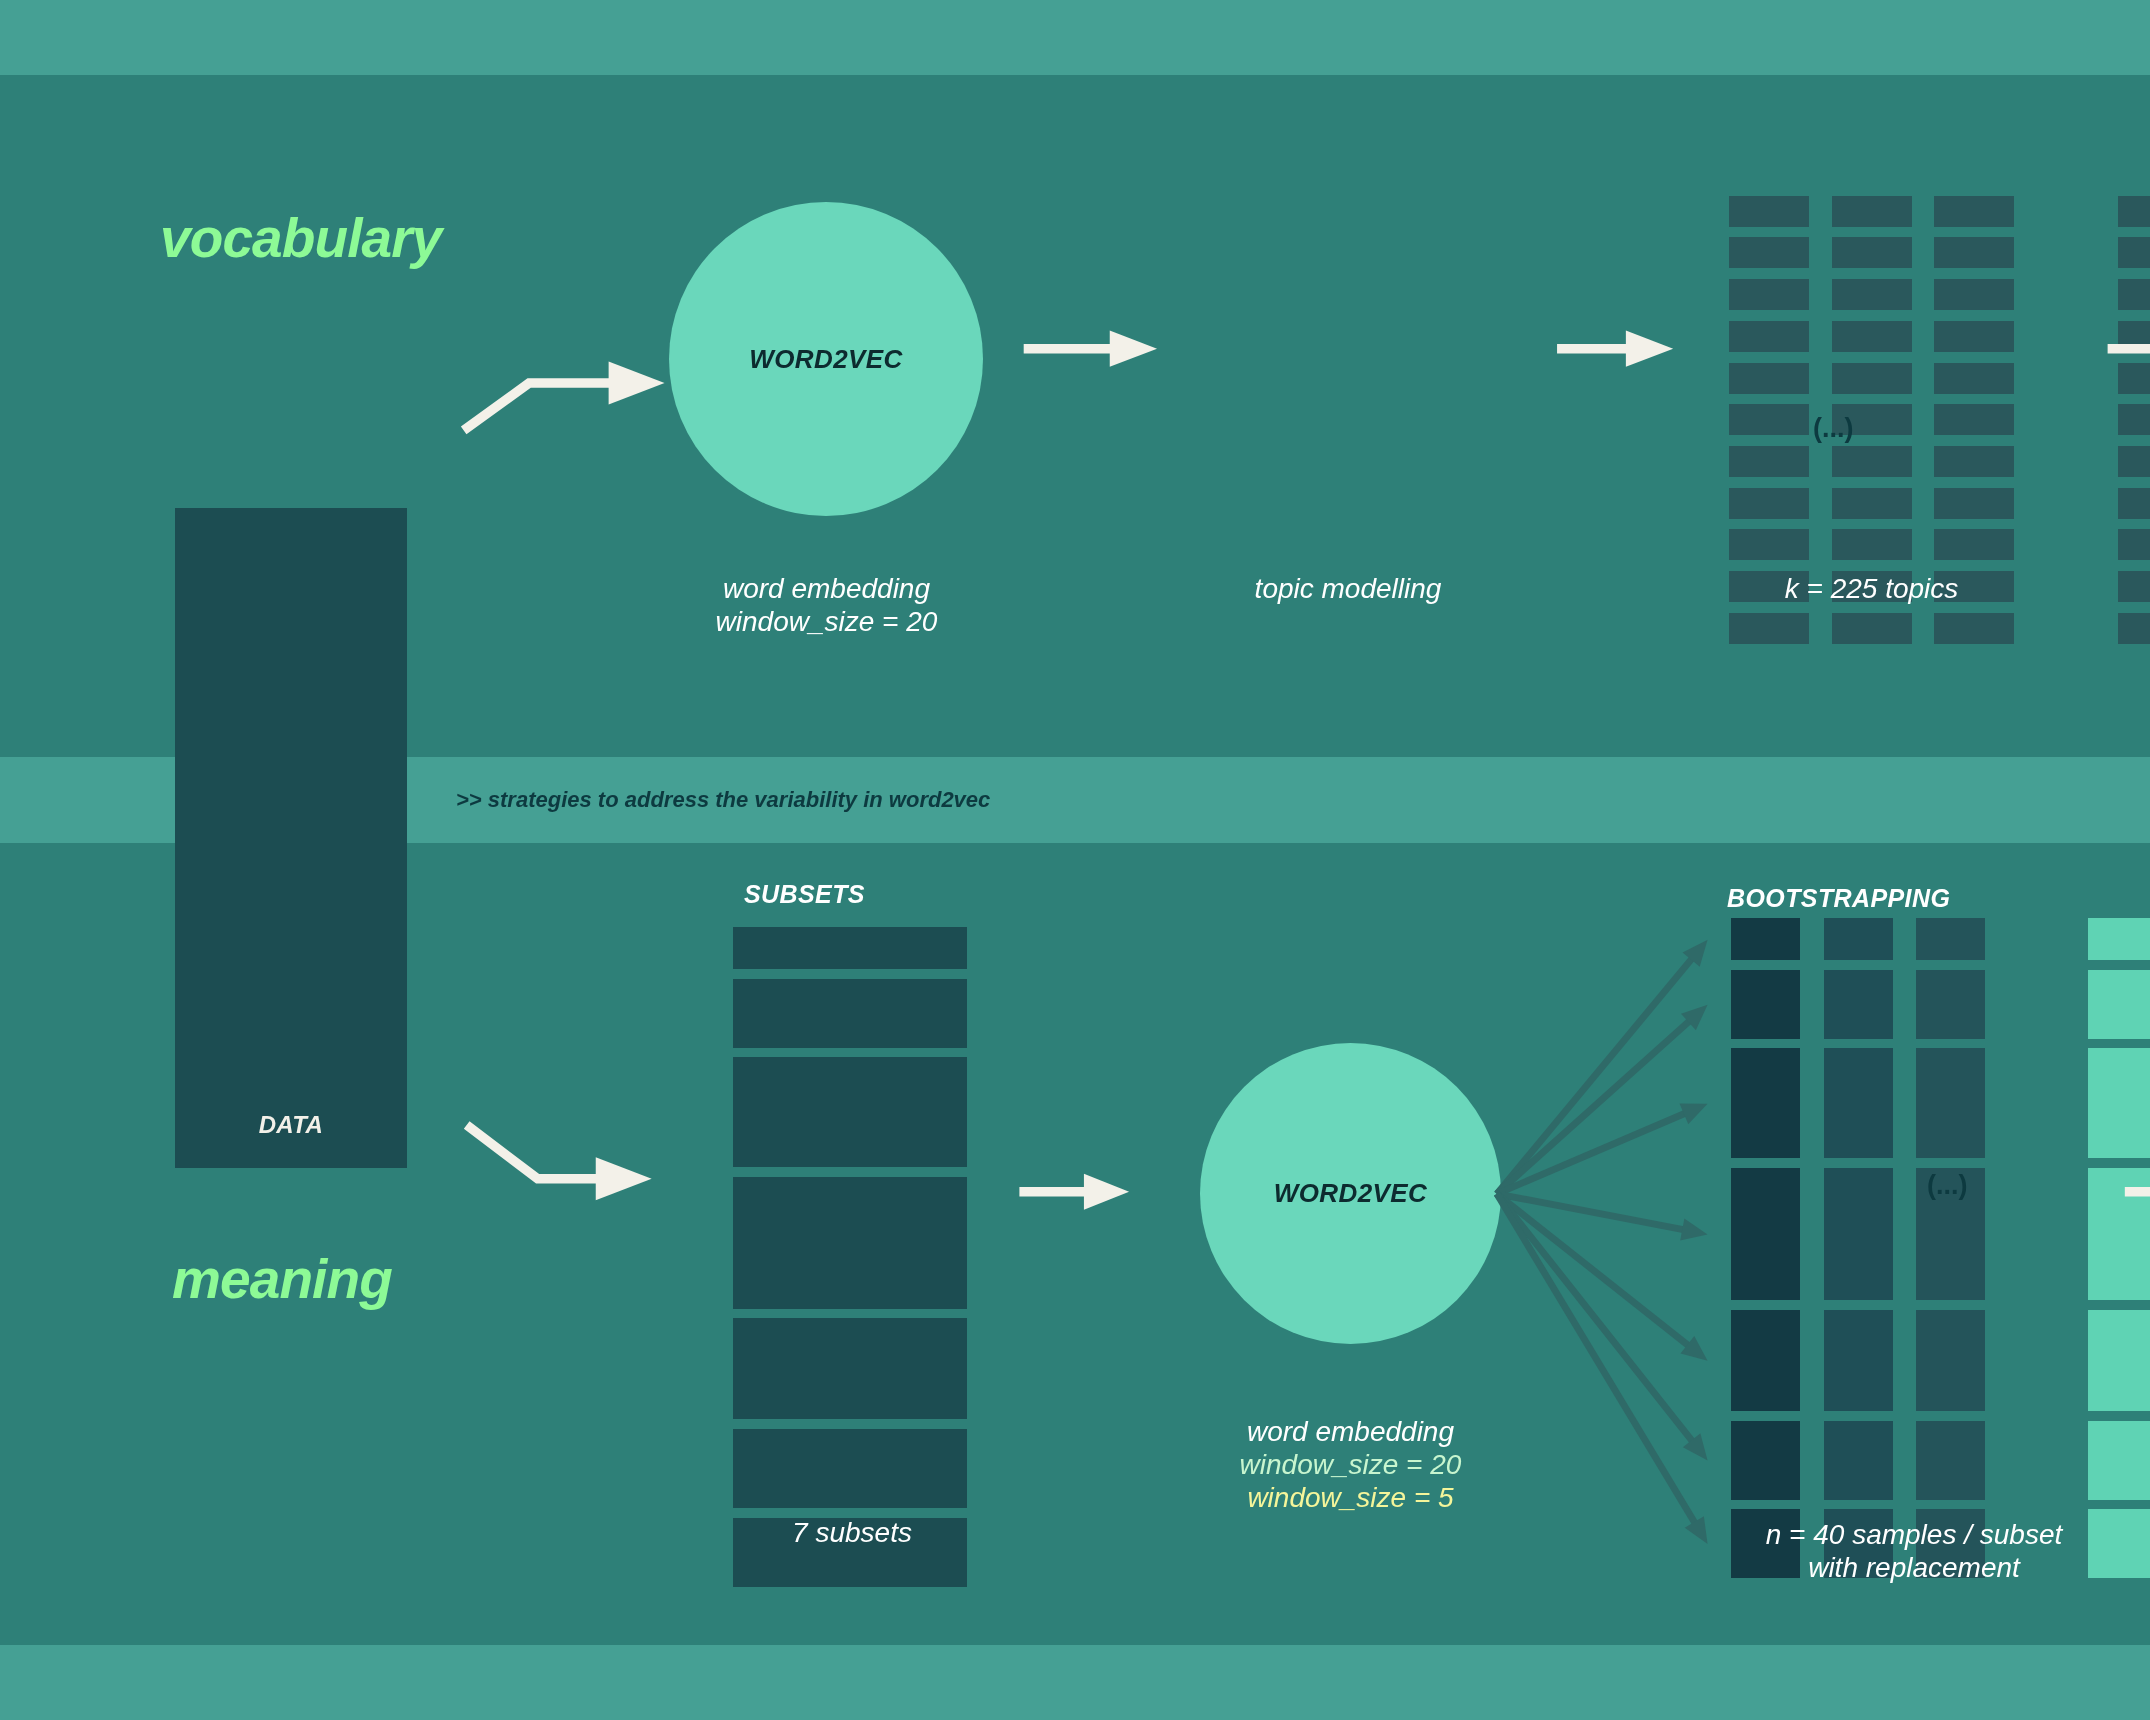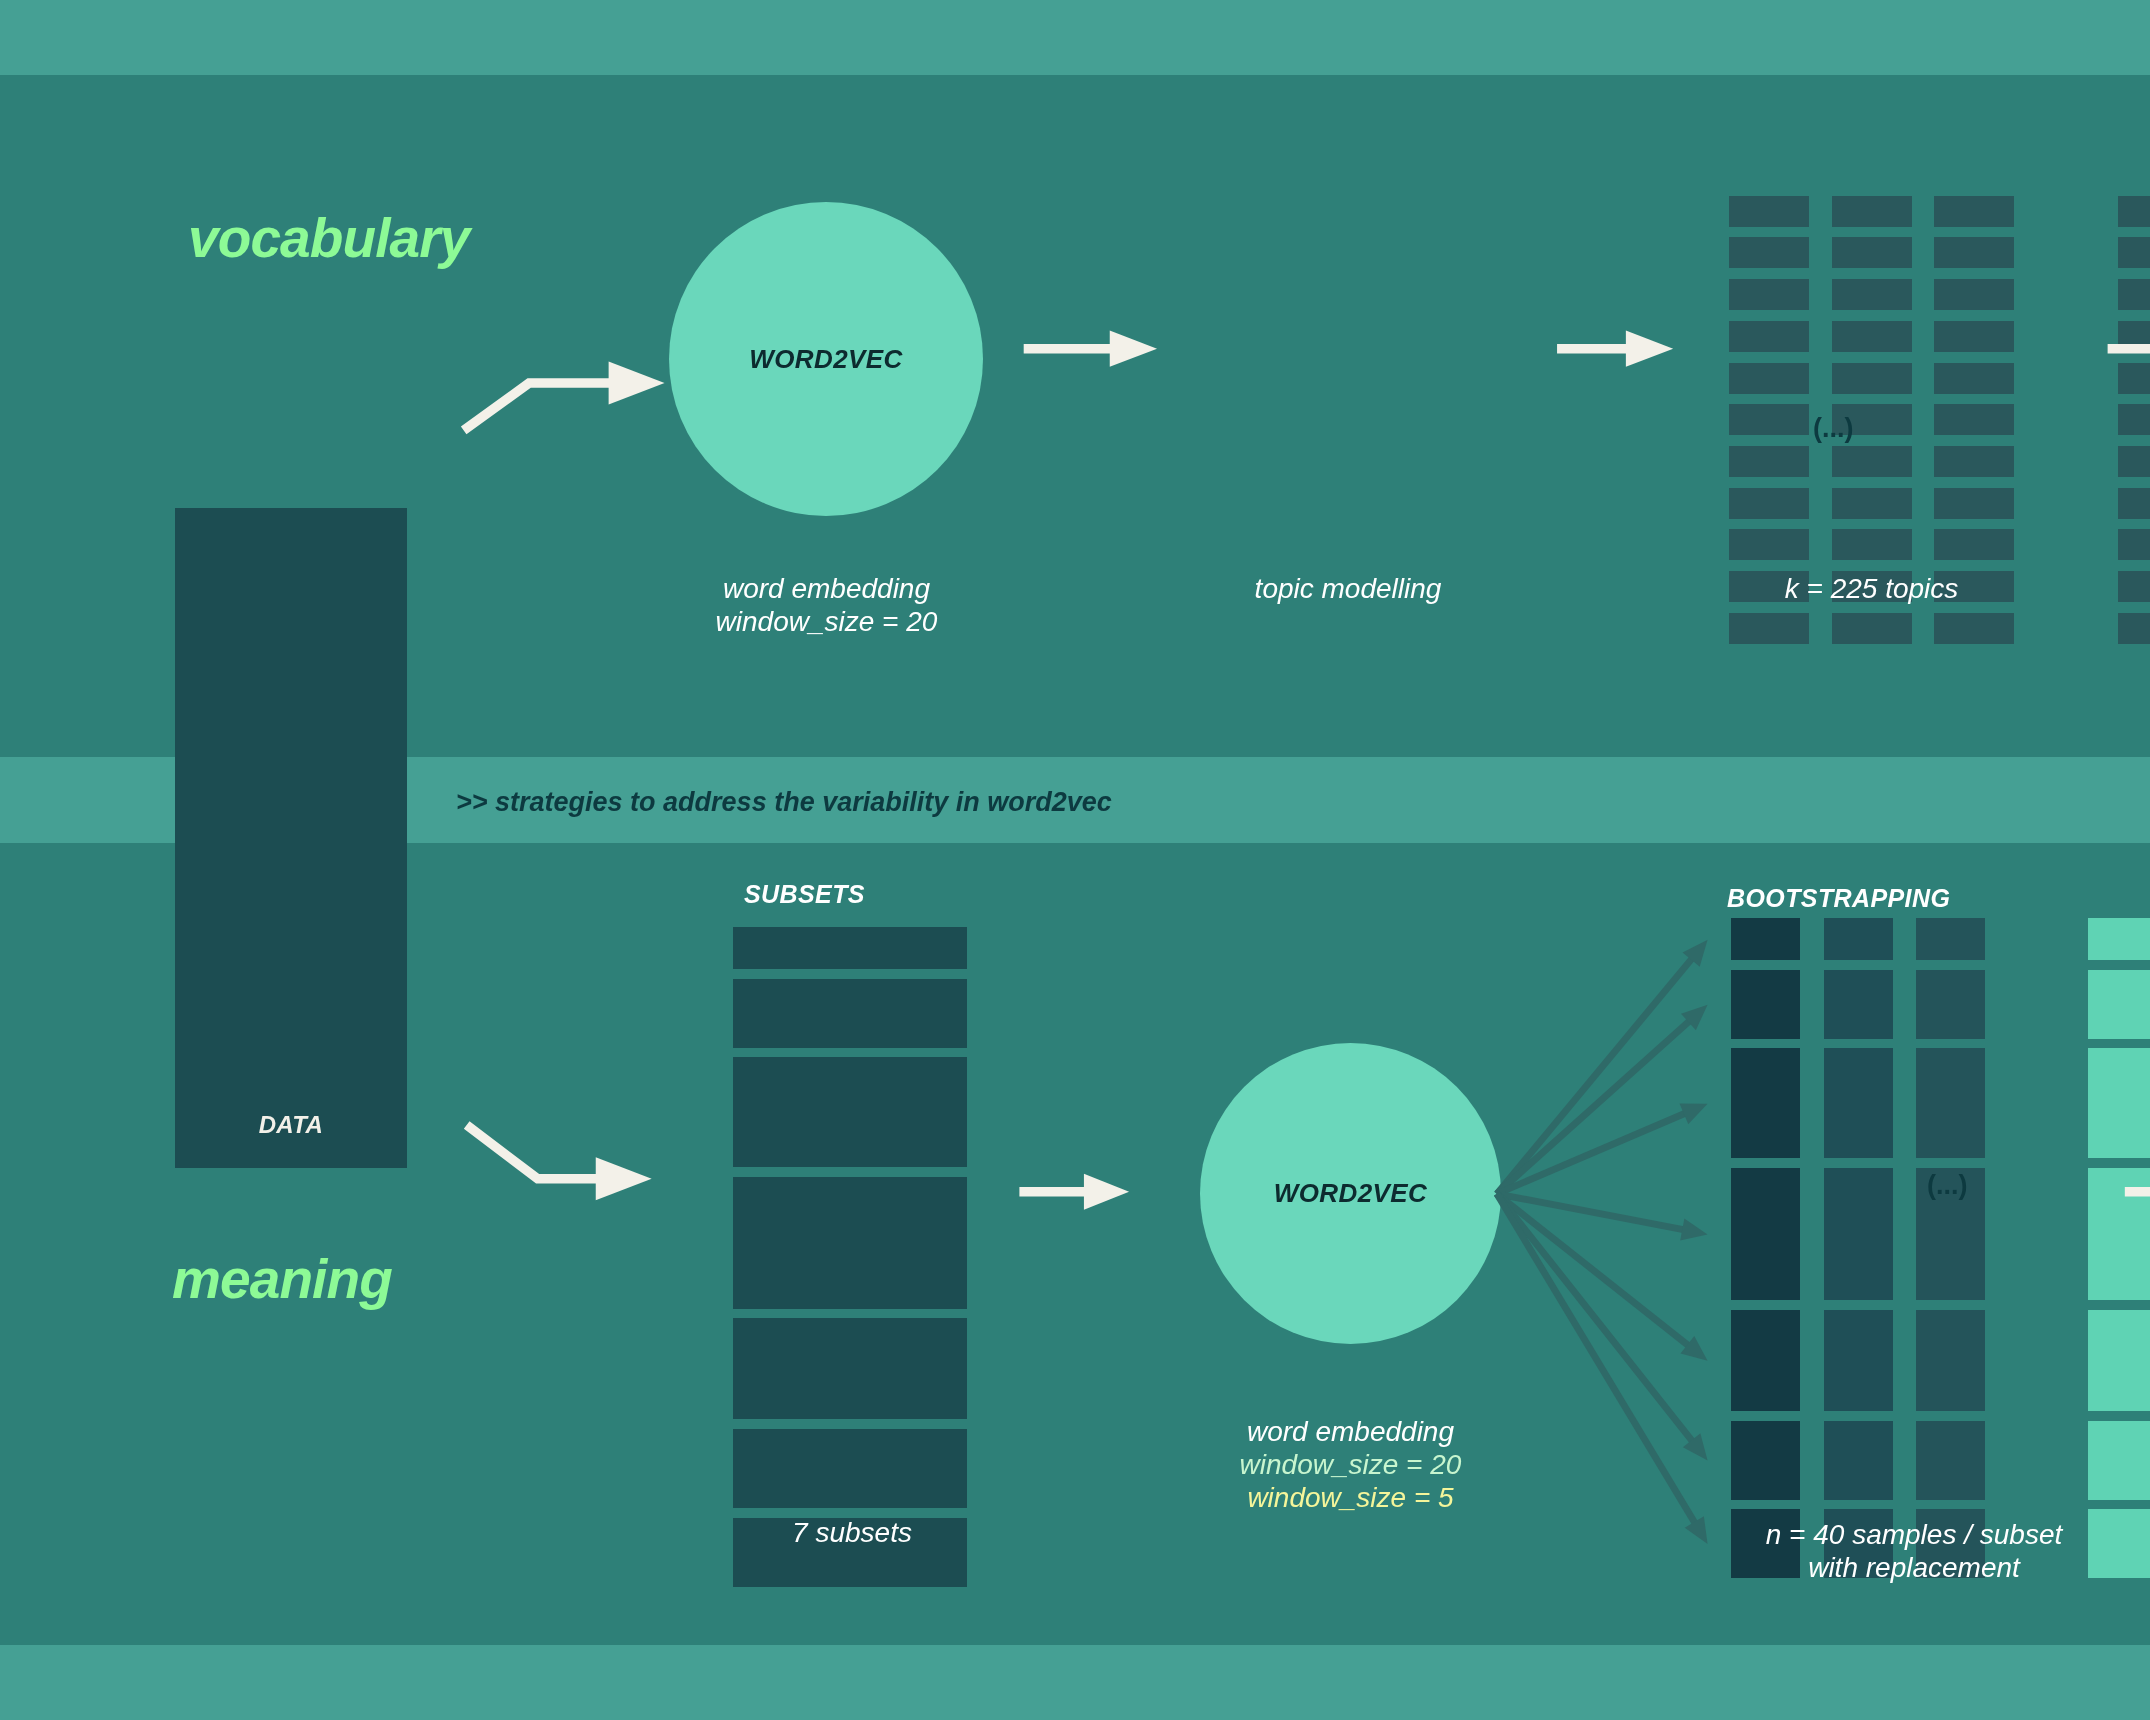--- a/index.html
+++ b/index.html
@@ -32,21 +32,21 @@
   .cap-label{
     position:absolute;
     font-style:italic;font-weight:400;
     color:#ffffff;font-size:28px;
     line-height:1.18;white-space:nowrap;
   }
   .cap-label.center{text-align:center;}
   .banner-text{
     position:absolute;
     font-style:italic;font-weight:700;
-    color:#0d3a40;font-size:27px;
+    color:#0d3a40;font-size:22px;
     white-space:nowrap;letter-spacing:0px;
   }
   .circle-mint{
     position:absolute;border-radius:50%;
     background:#6ad7bb;
     display:flex;align-items:center;justify-content:center;
   }
   .circle-dark{
     position:absolute;border-radius:50%;
     background:#1b4c51;
@@ -77,21 +77,21 @@
   svg.overlay{position:absolute;left:0;top:0;width:3441px;height:1721px;pointer-events:none;}
 </style>
 </head>
 <body>
 
 <div id="stage">
 
   <div class="band-main"></div>
   <div class="band-mid"></div>
 
-  <div class="big-script" style="left:188px;top:206px;text-align:center;">vocabulary</div>
+  <div class="big-script" style="left:160px;top:206px;text-align:center;">vocabulary</div>
   <div class="big-script" style="left:172px;top:1247px;">meaning</div>
 
   <div class="data-block" style="left:175px;top:508px;width:232px;height:660px;">
     <span>DATA</span>
   </div>
 
   <div class="banner-text" style="left:456px;top:787px;">&gt;&gt; strategies to address the variability in word2vec</div>
 
   <div class="circle-mint" style="left:669px;top:202px;width:314px;height:314px;">
     <span>WORD2VEC</span>

